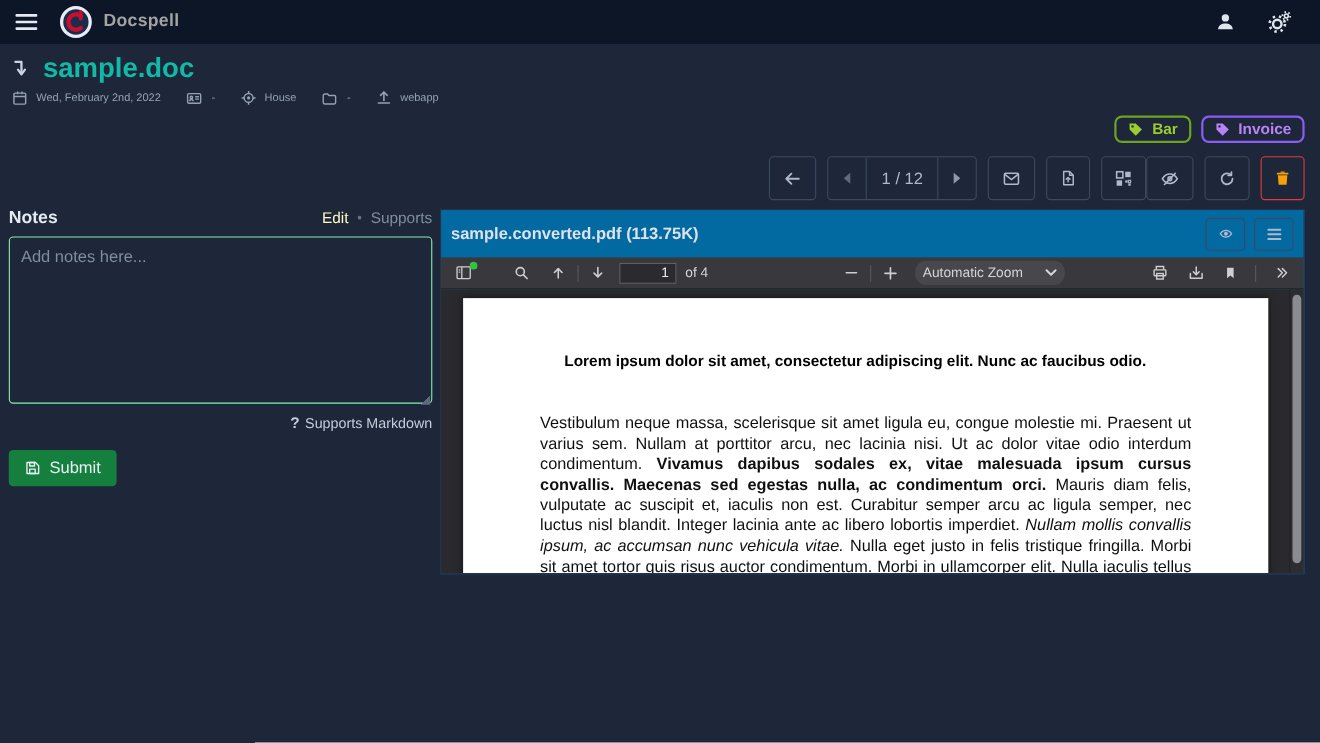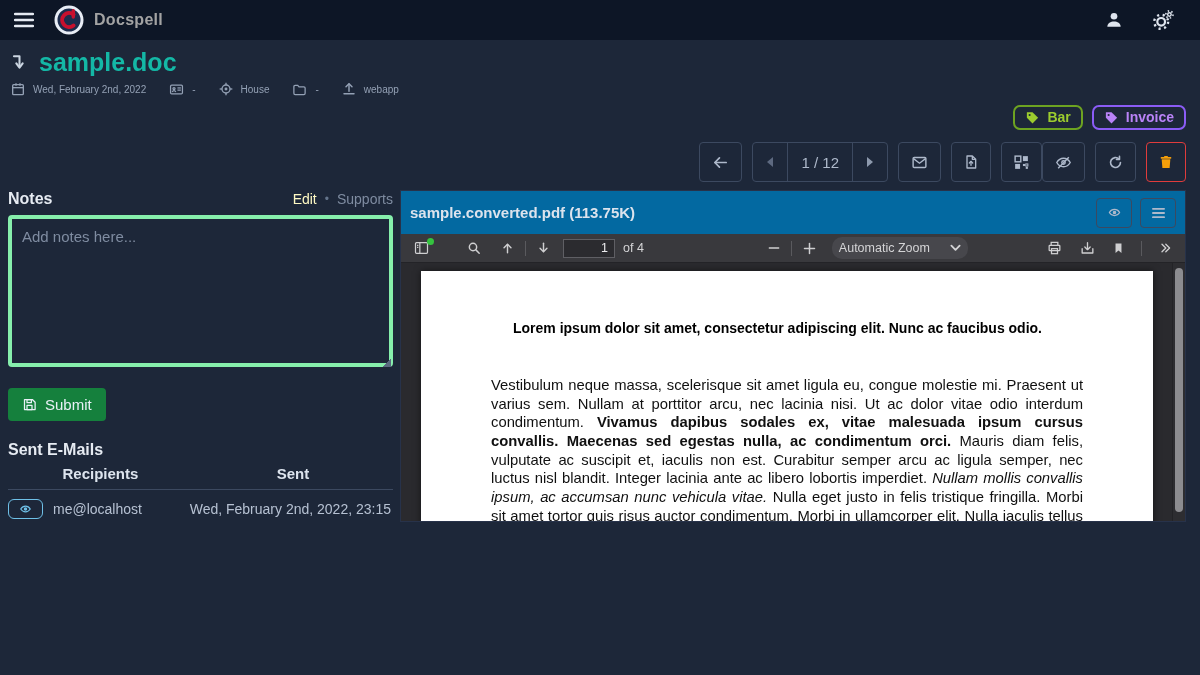--- a/index.html
+++ b/index.html
@@ -46,21 +46,21 @@
   .right-col { flex:1; margin-right:14px; display:flex; flex-direction:column; background:#0369a1; border:1px solid #27324a; }
 
   
   .notes-head { display:flex; justify-content:space-between; align-items:baseline; }
   .sec-title { font-size:16px; font-weight:bold; color:#e6ebf2; }
   .notes-links { font-size:14px; display:flex; gap:8px; align-items:center; }
   .link-active { color:#fef9c3; cursor:pointer; }
   .link-dim { color:#7f8ca1; cursor:pointer; }
   .dot-sep { color:#64748b; font-size:12px; }
   textarea.notes {
-    width:100%; height:152px; margin-top:7px; background:transparent; border:4px solid #86efac; border-radius:4px;
+    width:100%; height:152px; margin-top:7px; background:transparent; border:1px solid #86efac; border-radius:4px;
     padding:9px 10px; color:#3b82f6; font-size:15px; font-family:"Liberation Sans", sans-serif; resize:none; outline:none;
   }
   textarea.notes::placeholder { color:#7f8ca1; }
   .ta-wrap { position:relative; }
   .ta-handle { position:absolute; right:2px; bottom:4px; width:9px; height:9px;
     background:linear-gradient(135deg, transparent 55%, #5a6880 55%); }
   .md-hint { margin-top:4px; text-align:right; font-size:13px; color:#c4cddb; cursor:pointer; }
   .md-hint .q { font-weight:bold; font-size:14px; margin-right:5px; }
   .submit-btn { margin-top:17px; display:inline-flex; align-items:center; gap:8px; background:#15803d; color:#e9f1f7;
     border:none; border-radius:4px; padding:8px 14px; font-size:15px; font-family:"Liberation Sans", sans-serif; cursor:pointer; }
@@ -289,48 +289,32 @@
       <span class="notes-links">
         <span class="link-active">Edit</span>
         <span class="dot-sep">•</span>
         <span class="link-dim">Supports</span>
       </span>
     </div>
     <div class="ta-wrap">
       <textarea class="notes" placeholder="Add notes here..." style=""></textarea>
       <span class="ta-handle"></span>
     </div>
+    <div class="md-hint">
+      <span class="q">?</span><span>Supports Markdown</span>
+    </div>
     <button class="submit-btn">
       <svg width="15" height="15" viewBox="0 0 24 24" fill="none" stroke="#e9f1f7" stroke-width="2" stroke-linejoin="round">
         <path d="M4 4h12.5L21 8.5V20H4z"></path>
           <rect x="8" y="13.5" width="8" height="6.5"></rect>
           <rect x="8" y="4" width="7" height="5"></rect>
       </svg>
       <span>Submit</span>
     </button>
 
-    <div class="sent-sec">
-      <div class="sec-title">Sent E-Mails</div>
-      <div class="mail-table">
-        <div class="mail-head">
-          <span class="c1">Recipients</span>
-          <span class="c2">Sent</span>
-        </div>
-        <div class="mail-row">
-          <button class="eye-btn">
-            <svg width="15" height="12" viewBox="0 0 24 24" fill="none" stroke="currentColor" stroke-width="2.4">
-              <path d="M2.5 12s3.5-5.6 9.5-5.6 9.5 5.6 9.5 5.6-3.5 5.6-9.5 5.6S2.5 12 2.5 12z"></path>
-                <circle cx="12" cy="12" r="2.2" fill="currentColor"></circle>
-            </svg>
-          </button>
-          <span class="addr">me@localhost</span>
-          <span class="when">Wed, February 2nd, 2022, 23:15</span>
-        </div>
-      </div>
-    </div>
   </aside>
 
   <section class="right-col">
     <div class="att-head">
       <span class="att-name">sample.converted.pdf (113.75K)</span>
       <span class="att-btns">
         <button class="sm-btn">
           <svg width="15" height="13" viewBox="0 0 24 24" fill="none" stroke="currentColor" stroke-width="2.2">
             <path d="M2.5 12s3.5-5.6 9.5-5.6 9.5 5.6 9.5 5.6-3.5 5.6-9.5 5.6S2.5 12 2.5 12z"></path>
               <circle cx="12" cy="12" r="2.2" fill="currentColor"></circle>

